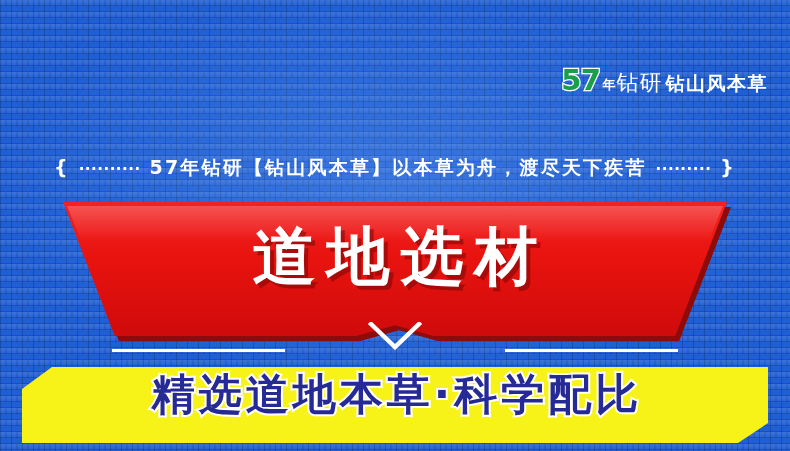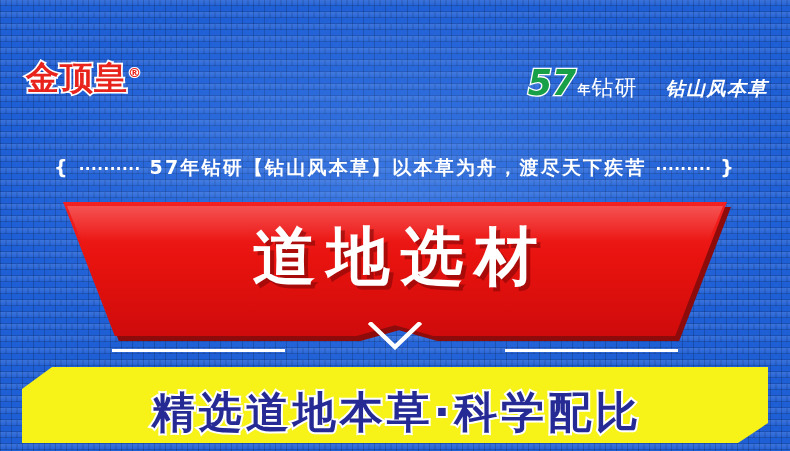--- a/index.html
+++ b/index.html
@@ -64,23 +64,22 @@
   .years-block {
     position: absolute;
     right: 22px;
     top: 66px;
     display: flex;
     align-items: baseline;
     white-space: nowrap;
     line-height: 1;
   }
   .years-num {
-    font-size: 35px;
-    font-weight: bold;
-    font-style: italic;
+    font-size: 29px;
+    font-weight: bold;
     color: #17a048;
     -webkit-text-stroke: 2.6px #ffffff;
     paint-order: stroke fill;
     letter-spacing: -0.5px;
   }
   .years-unit {
     font-size: 13px;
     font-weight: bold;
     color: #ffffff;
     margin: 0 1px 0 2px;
@@ -91,22 +90,21 @@
     font-size: 22px;
     font-weight: normal;
     color: #ffffff;
     letter-spacing: 1px;
   }
   .brand-word {
     font-size: 19px;
     font-weight: bold;
     color: #ffffff;
     letter-spacing: 1.5px;
-    margin-left: 28px;
-    font-style: italic;
+    margin-left: 3px;
   }
 
   
   .tagline {
     position: absolute;
     left: 0;
     right: 0;
     top: 155px;
     text-align: center;
     color: #ffffff;
@@ -185,21 +183,21 @@
   
   .yellow-banner {
     position: absolute;
     left: 22px;
     top: 367px;
     width: 746px;
     height: 76px;
     background: #f7f319;
     clip-path: polygon(30px 0, 100% 0, 100% 56px, 716px 100%, 0 100%, 0 22px);
     display: flex;
-    align-items: flex-end;
+    align-items: flex-start;
     justify-content: center;
   }
   .yellow-text {
     font-size: 43px;
     font-weight: bold;
     color: #262a94;
     letter-spacing: 4px;
     text-indent: 4px;
     -webkit-text-stroke: 4px #ffffff;
     paint-order: stroke fill;
@@ -209,21 +207,20 @@
   }
 </style>
 </head>
 <body>
 
 <div id="banner">
 
   <div id="brick-offset"></div>
   <div id="sheen"></div>
 
-  <div class="logo"><span>金顶皇</span><span class="logo-reg">®</span></div>
 
   <div class="years-block">
     <span class="years-num">57</span>
     <span class="years-unit">年</span>
     <span class="years-word">钻研</span>
     <span class="brand-word">钻山风本草</span>
   </div>
 
   <div class="tagline">
     <span>{</span>

